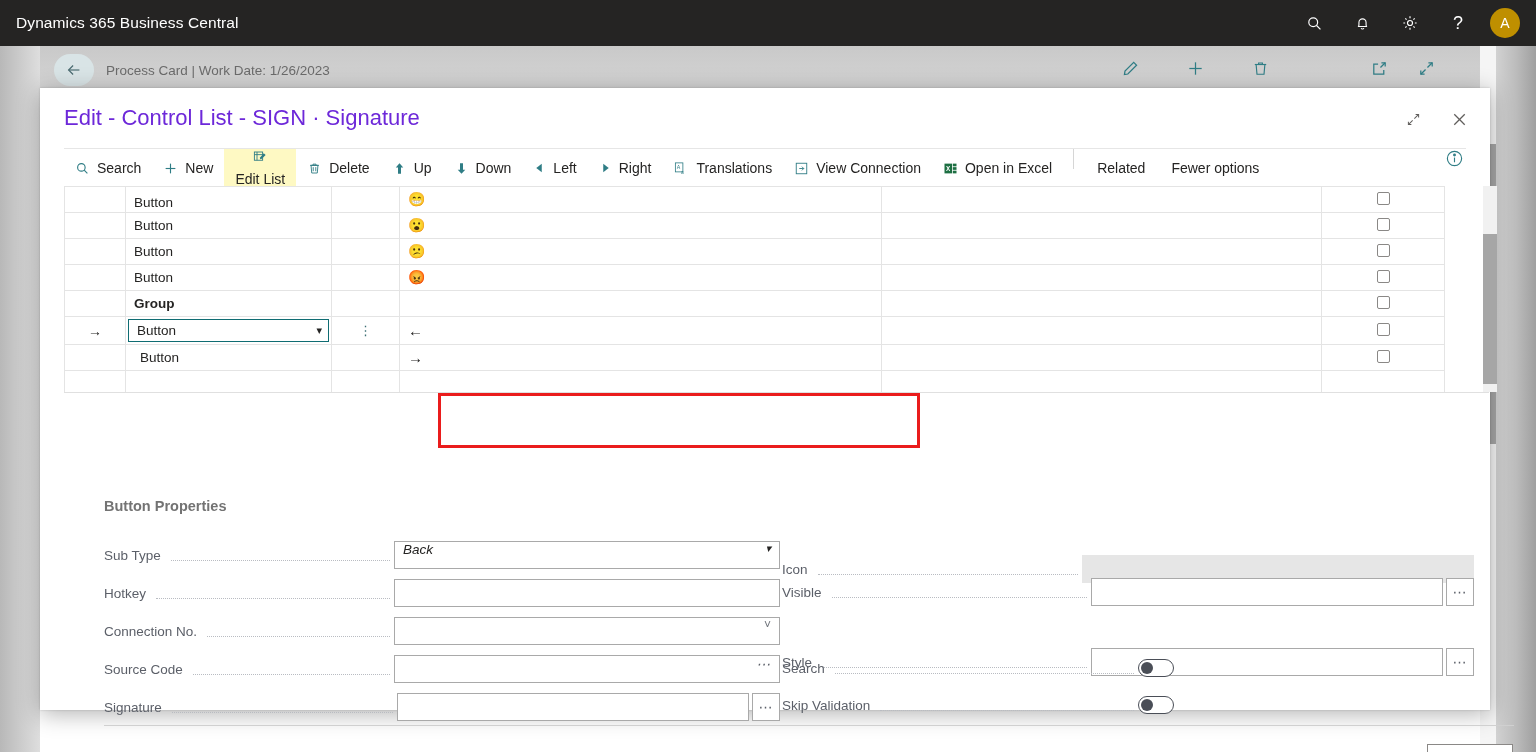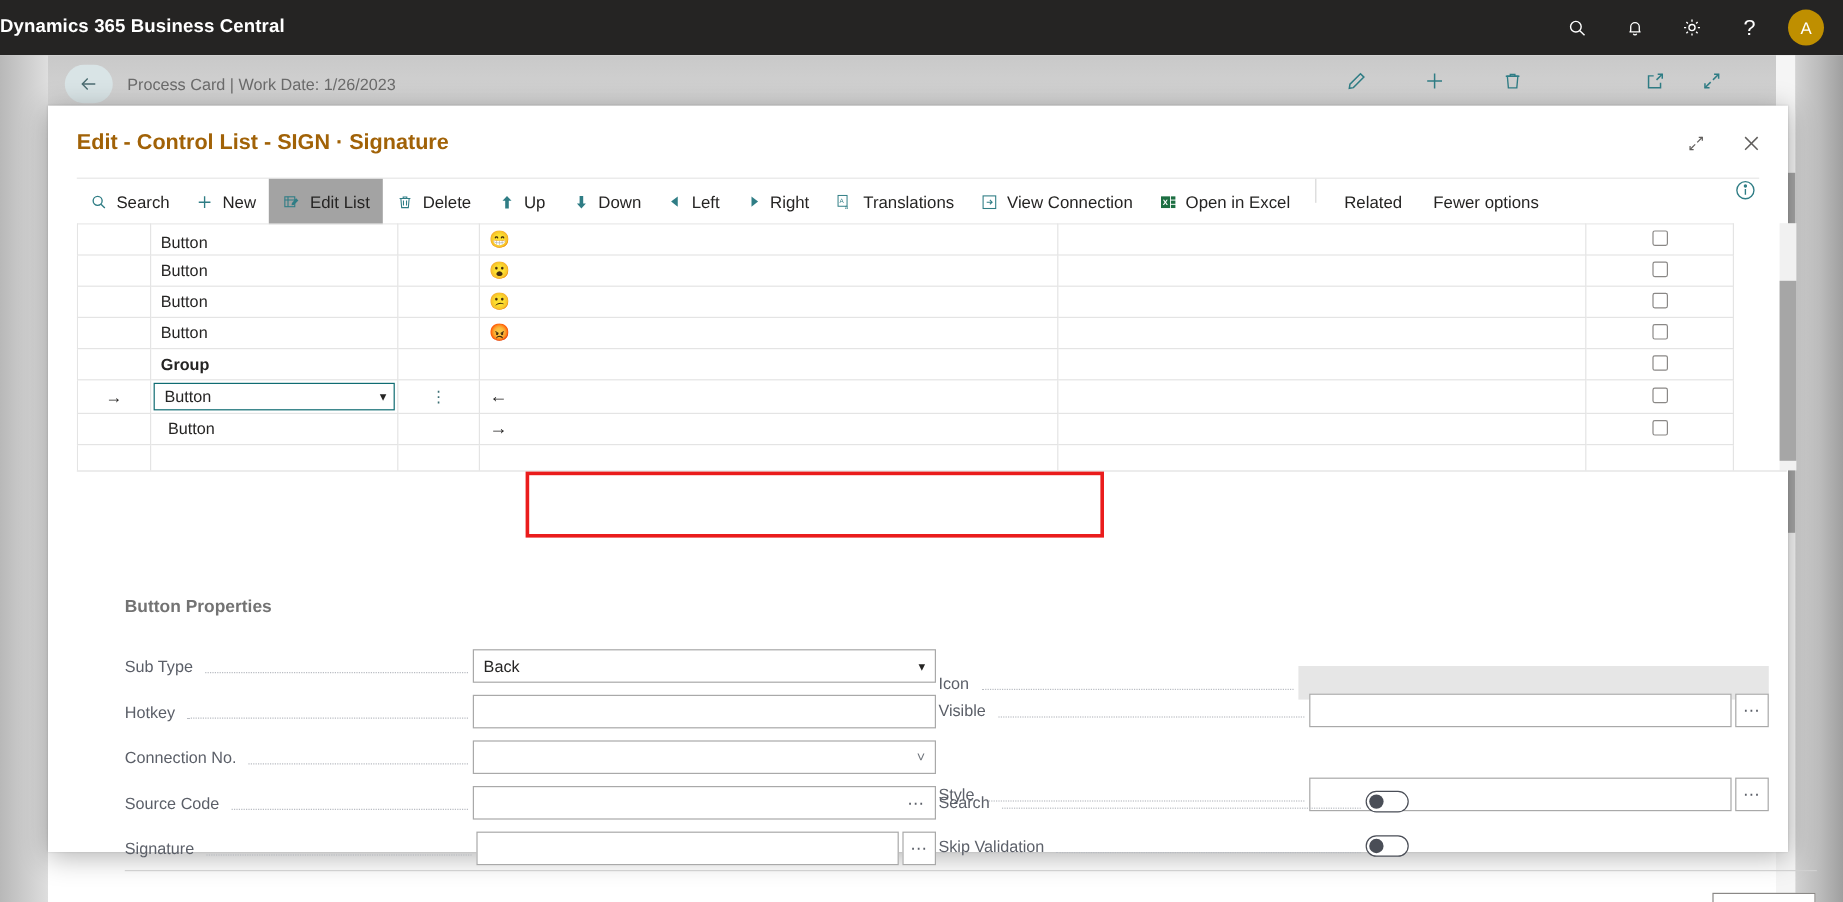--- a/index.html
+++ b/index.html
@@ -10,22 +10,22 @@
     background: #ffffff;
   }
   * { box-sizing: border-box; }
 
   
   .appbar {
     position: absolute; left: 0; top: 0; width: 1536px; height: 46px;
     background: #252423; display: flex; align-items: center;
   }
   .appbar-title {
-    color: #ffffff; font-size: 15.5px; font-weight: bold;
-    letter-spacing: .1px;
+    color: #ffffff; font-size: 15.5px; font-weight: normal;
+    margin-left: 16px; letter-spacing: .1px;
   }
   .appbar-right {
     margin-left: auto; display: flex; align-items: center; gap: 0px; padding-right: 8px;
   }
   .appbar-btn {
     width: 48px; height: 46px; display: flex; align-items: center; justify-content: center;
     color: #ffffff;
   }
   .avatar {
     width: 30px; height: 30px; border-radius: 50%;
@@ -70,40 +70,40 @@
   .dialog {
     position: absolute; left: 40px; top: 88px; width: 1450px; height: 622px;
     background: #ffffff;
     box-shadow: 0 4px 22px rgba(0,0,0,.30), 0 0 2px rgba(0,0,0,.18);
     z-index: 10;
   }
   .dlg-title-row {
     position: relative; height: 60px; display: flex; align-items: center;
   }
   .dlg-title {
-    font-size: 18px; color: #a16207; margin-left: 24px; font-weight: bold;
+    font-size: 22px; color: #6d28d9; margin-left: 24px; font-weight: normal;
   }
   .dlg-win-btns {
     position: absolute; right: 16px; top: 16px; display: flex; align-items: center; gap: 16px;
   }
   .dlg-win-btn {
     width: 30px; height: 30px; display: flex; align-items: center; justify-content: center;
     color: #605e5c;
   }
 
   
   .toolbar {
     height: 38px; margin: 0 24px; border-top: 1px solid #e6e6e6;
     display: flex; align-items: flex-start; position: relative;
   }
   .tb-item {
     height: 38px; display: flex; align-items: center; gap: 7px;
     padding: 0 11px; font-size: 14px; color: #252423; white-space: nowrap;
   }
-  .tb-item.active { background: #a3a3a3; }
+  .tb-item.active { background: #fef9c3; flex-direction: column; }
   .tb-item .ico { display: flex; align-items: center; color: #2f7d85; }
   .tb-plain { padding: 0 13px; }
   .tb-sep { width: 1px; height: 20px; background: #d6d6d6; margin: 0 10px; }
   .tb-info { position: absolute; right: 2px; color: #2f7d85; display:flex; align-items:center; }
 
   
   .gridwrap {
     position: absolute; left: 24px; top: 98px; width: 1402px; height: 206px;
     overflow: hidden;
   }
@@ -164,22 +164,22 @@
   .fieldrow { position: absolute; display: flex; align-items: center; height: 28px; }
   .flabel {
     font-size: 13.5px; color: #5b5f68; white-space: nowrap; padding-right: 6px;
   }
   .dots {
     flex: 1; border-bottom: 1.5px dotted #b9bcc2; height: 11px; margin: 0 4px;
     min-width: 10px;
   }
   .fin {
     border: 1px solid #a9a9a9; background: #fff; height: 28px;
-    font-size: 13.5px; color: #252423; display: flex; align-items: center;
-    padding: 0 8px; justify-content: space-between;
+    font-size: 13.5px; color: #252423; display: flex; 
+    padding: 0 8px; justify-content: space-between; font-style: italic;
   }
   .fin.readonly { background: #e6e6e6; border: none; }
   .fin .chevdown { color: #252423; font-size: 11px; }
   .fin .chevthin { color: #70757c; font-size: 12px; }
   .fin .ellip { color: #5b5f68; font-size: 14px; letter-spacing: 1px; }
   .extbtn {
     width: 28px; height: 28px; border: 1px solid #a9a9a9; background: #fff;
     display: flex; align-items: center; justify-content: center;
     color: #5b5f68; font-size: 14px; letter-spacing: 1px; margin-left: 3px;
   }

